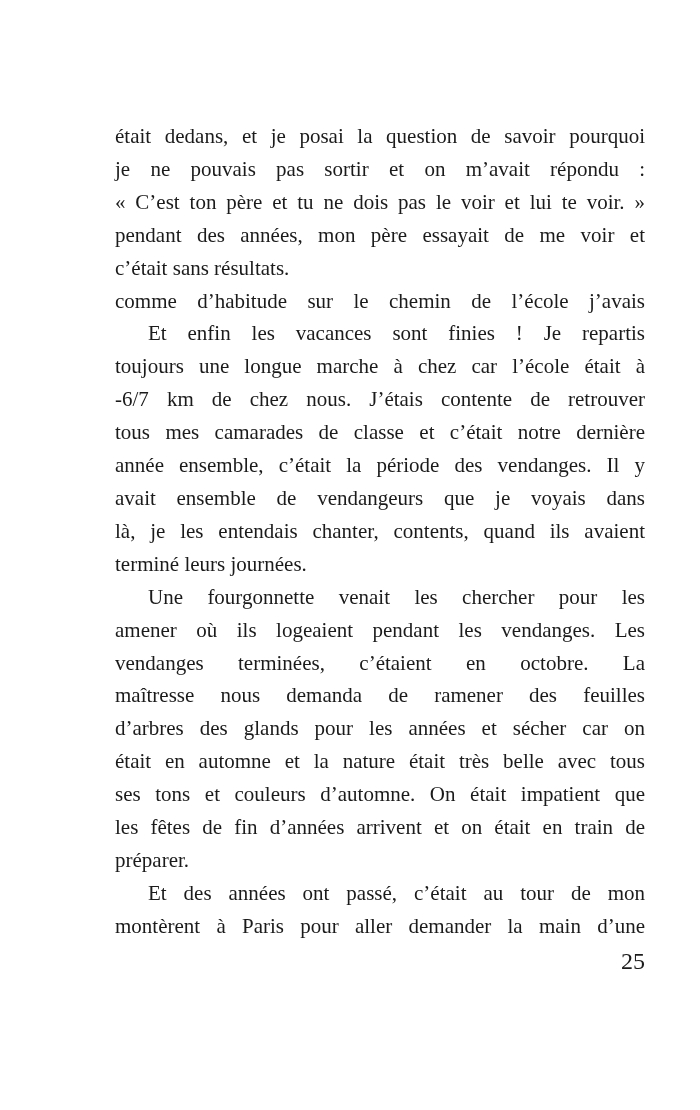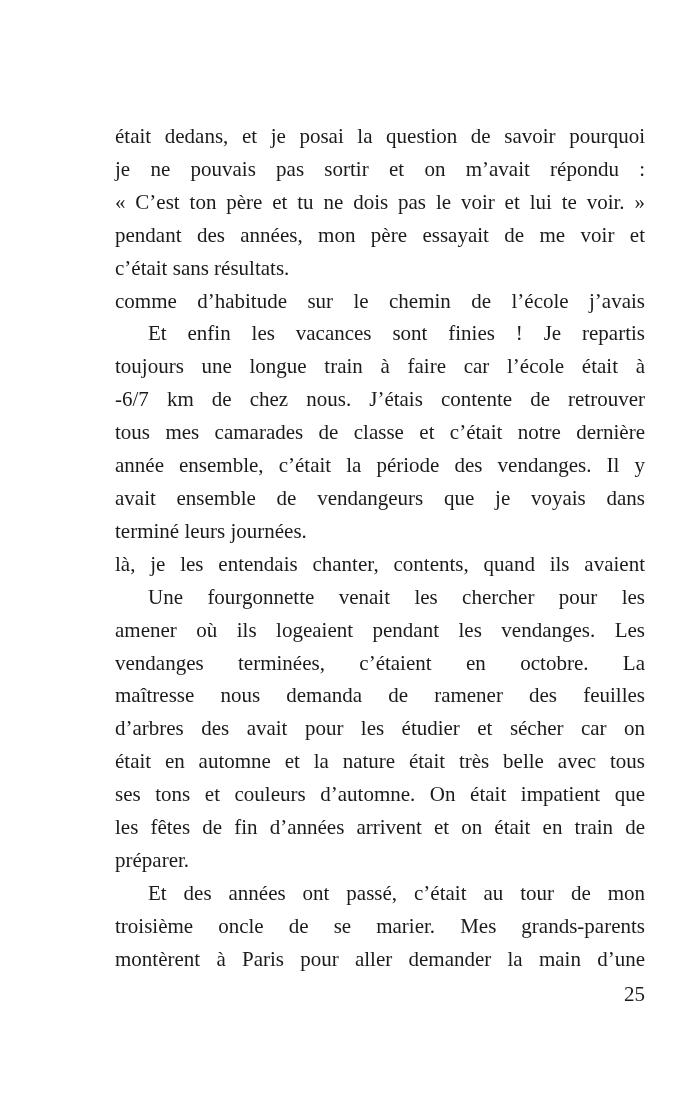--- a/index.html
+++ b/index.html
@@ -31,61 +31,60 @@
   }
   .line.end {
     text-align-last: left;
   }
   .line.indent {
     text-indent: 33px;
   }
   .page-number {
     margin-top: 2px;
     text-align: right;
-    font-size: 21px;
+    font-size: 24px;
   }
 </style>
 </head>
 <body>
 
 <main class="page">
 
   <section class="para">
     <div class="line">était dedans, et je posai la question de savoir pourquoi</div>
     <div class="line">je ne pouvais pas sortir et on m’avait répondu :</div>
     <div class="line">« C’est ton père et tu ne dois pas le voir et lui te voir. »</div>
     <div class="line">pendant des années, mon père essayait de me voir et</div>
     <div class="line end">c’était sans résultats.</div>
   </section>
 
   <section class="para">
     <div class="line">comme d’habitude sur le chemin de l’école j’avais</div>
     <div class="line indent">Et enfin les vacances sont finies ! Je repartis</div>
-    <div class="line">toujours une longue train à faire car l’école était à</div>
+    <div class="line">toujours une longue marche à chez car l’école était à</div>
     <div class="line">-6/7 km de chez nous. J’étais contente de retrouver</div>
     <div class="line">tous mes camarades de classe et c’était notre dernière</div>
     <div class="line">année ensemble, c’était la période des vendanges. Il y</div>
     <div class="line">avait ensemble de vendangeurs que je voyais dans</div>
+    <div class="line">là, je les entendais chanter, contents, quand ils avaient</div>
     <div class="line end">terminé leurs journées.</div>
-    <div class="line">là, je les entendais chanter, contents, quand ils avaient</div>
   </section>
 
   <section class="para">
     <div class="line indent">Une fourgonnette venait les chercher pour les</div>
     <div class="line">amener où ils logeaient pendant les vendanges. Les</div>
     <div class="line">vendanges terminées, c’étaient en octobre. La</div>
     <div class="line">maîtresse nous demanda de ramener des feuilles</div>
-    <div class="line">d’arbres des avait pour les étudier et sécher car on</div>
+    <div class="line">d’arbres des glands pour les années et sécher car on</div>
     <div class="line">était en automne et la nature était très belle avec tous</div>
     <div class="line">ses tons et couleurs d’automne. On était impatient que</div>
     <div class="line">les fêtes de fin d’années arrivent et on était en train de</div>
     <div class="line end">préparer.</div>
   </section>
 
   <section class="para">
     <div class="line indent">Et des années ont passé, c’était au tour de mon</div>
-    <div class="line">troisième oncle de se marier. Mes grands-parents</div>
     <div class="line">montèrent à Paris pour aller demander la main d’une</div>
   </section>
 
   <div class="page-number">25</div>
 
 </main>
 
 </body></html>

